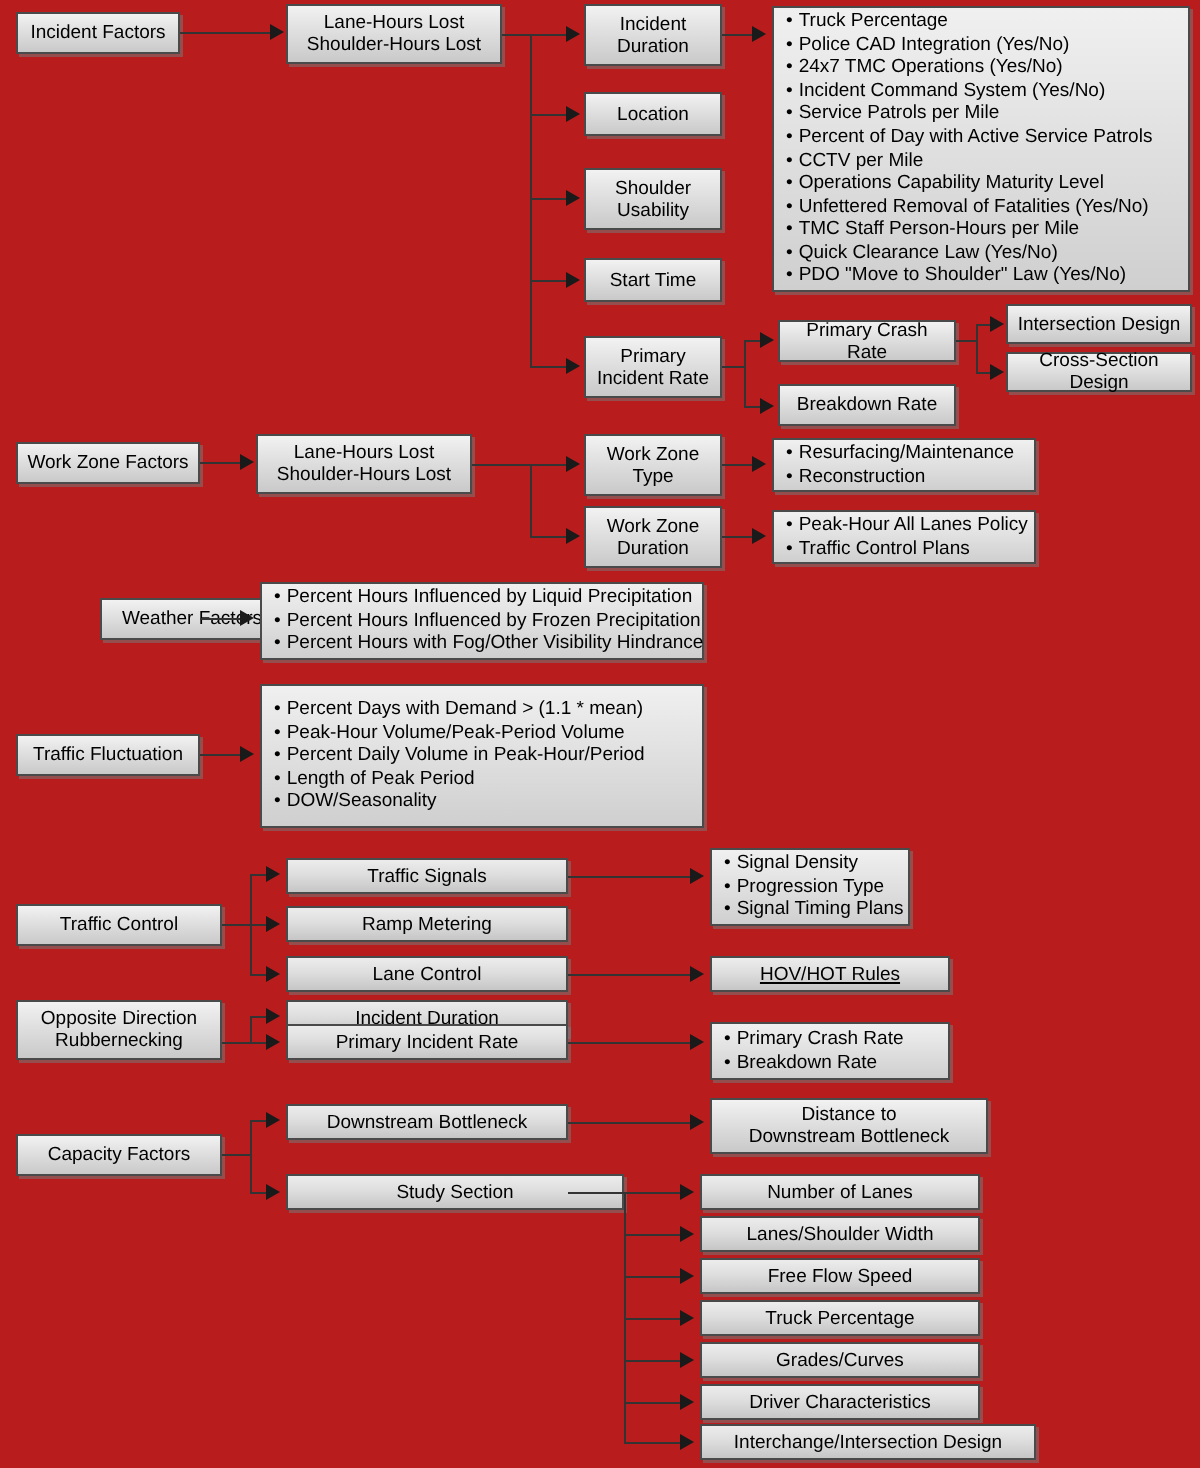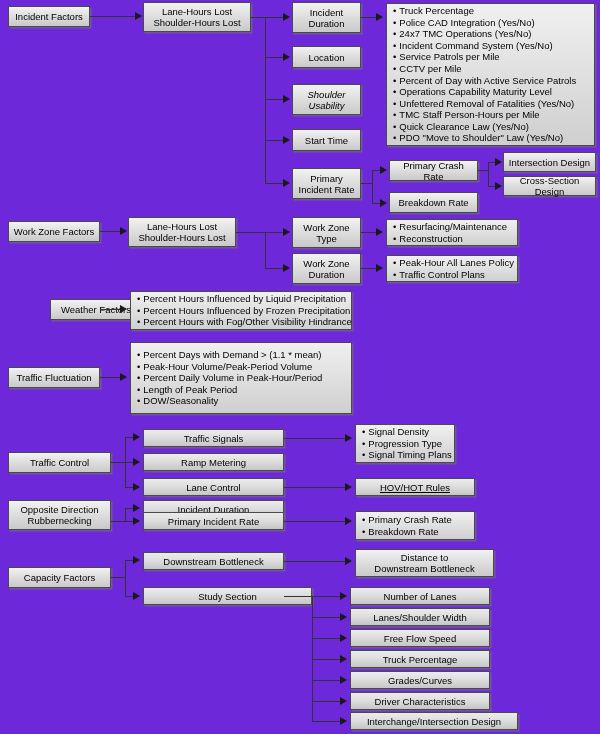--- a/index.html
+++ b/index.html
@@ -5,21 +5,21 @@
 <style>
   html, body {
     margin: 0;
     padding: 0;
     background: #ffffff;
   }
   #canvas {
     position: relative;
     width: 600px;
     height: 734px;
-    background: #6d28d9;
+    background: #b91c1c;
     font-family: "Liberation Sans", sans-serif;
     overflow: hidden;
   }
   
   .box {
     position: absolute;
     box-sizing: border-box;
     border: 1px solid #4a4a4a;
     background: linear-gradient(to bottom, #f2f2f2 0%, #e2e2e2 38%, #c9c9c9 100%);
     box-shadow: 1.5px 1.5px 0 rgba(120,120,120,0.55);
@@ -102,36 +102,36 @@
 
   <div class="hline" style="left:361px; top:17px; width:16px;"></div>
   <div class="arrow" style="left:376px; top:13px;"></div>
 
   <div class="listbox" style="left:386px; top:3px; width:209px; height:143px;">
     <div class="li">Truck Percentage</div>
     <div class="li">Police CAD Integration (Yes/No)</div>
     <div class="li">24x7 TMC Operations (Yes/No)</div>
     <div class="li">Incident Command System (Yes/No)</div>
     <div class="li">Service Patrols per Mile</div>
+    <div class="li">Percent of Day with Active Service Patrols</div>
     <div class="li">CCTV per Mile</div>
-    <div class="li">Percent of Day with Active Service Patrols</div>
     <div class="li">Operations Capability Maturity Level</div>
     <div class="li">Unfettered Removal of Fatalities (Yes/No)</div>
     <div class="li">TMC Staff Person-Hours per Mile</div>
     <div class="li">Quick Clearance Law (Yes/No)</div>
     <div class="li">PDO "Move to Shoulder" Law (Yes/No)</div>
   </div>
 
   <div class="hline" style="left:265px; top:57px; width:19px;"></div>
   <div class="arrow" style="left:283px; top:53px;"></div>
   <div class="box" style="left:292px; top:46px; width:69px; height:22px;">Location</div>
 
   <div class="hline" style="left:265px; top:99px; width:19px;"></div>
   <div class="arrow" style="left:283px; top:95px;"></div>
-  <div class="box" style="left:292px; top:84px; width:69px; height:31px;font-style:italic;">Shoulder
+  <div class="box" style="left:292px; top:84px; width:69px; height:31px;">Shoulder
 Usability</div>
 
   <div class="hline" style="left:265px; top:140px; width:19px;"></div>
   <div class="arrow" style="left:283px; top:136px;"></div>
   <div class="box" style="left:292px; top:129px; width:69px; height:22px;">Start Time</div>
 
   <div class="hline" style="left:265px; top:183px; width:19px;"></div>
   <div class="arrow" style="left:283px; top:179px;"></div>
   <div class="box" style="left:292px; top:168px; width:69px; height:31px;">Primary
 Incident Rate</div>

